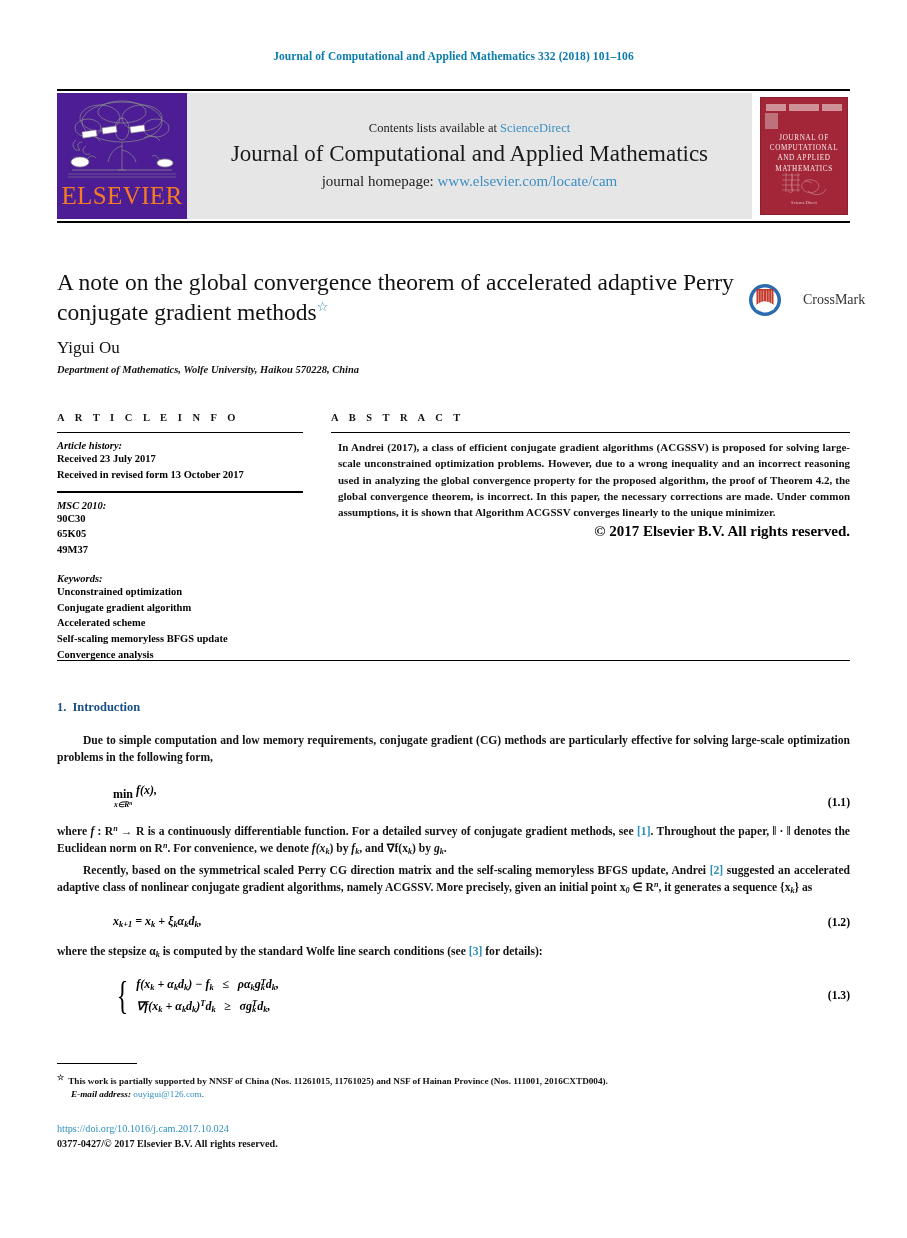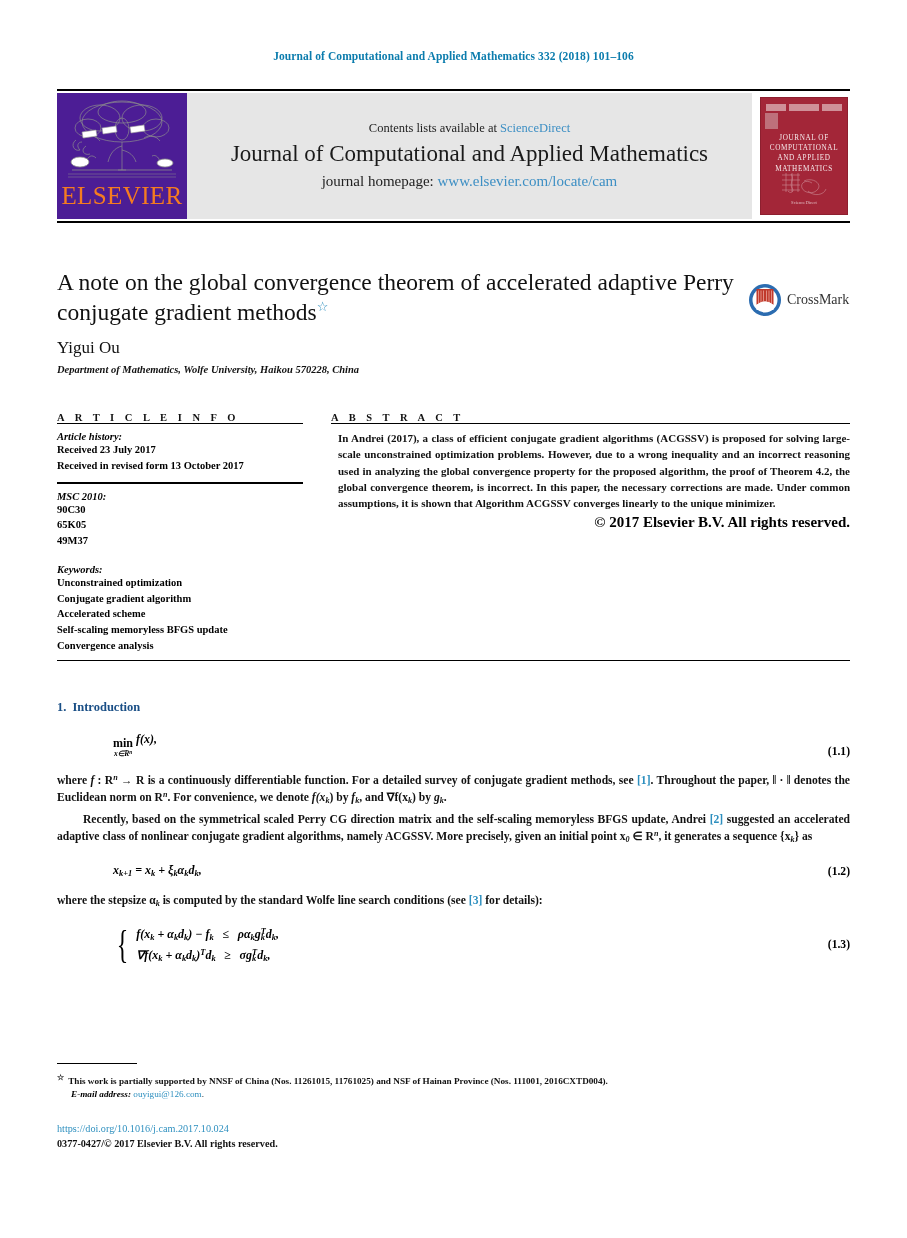--- a/index.html
+++ b/index.html
@@ -128,34 +128,35 @@
     font-size: 10.5px;
     font-style: italic;
     font-weight: bold;
     margin-top: 6px;
     color: #111;
   }
   .crossmark {
     position: absolute;
     top: 278px; left: 748px;
     width: 100px; height: 44px;
-    display:flex; align-items:center; gap:5px;
+    display:flex; align-items:center; gap:21px;
   }
   .cm-badge { width:34px; height:34px; flex:0 0 34px; }
   .cm-word { font-family:"Liberation Serif", serif; font-size:14px; color:#333; }
 
   
   .info-abs { position:absolute; top: 412px; left: 57px; width: 793px; display:flex; gap: 28px; }
   .col-info { flex: 0 0 246px; }
   .col-abs  { flex: 1 1 auto; }
   .sect-head {
     font-size: 10.5px;
     font-weight: bold;
     letter-spacing: 4px;
     color:#111;
+    margin-bottom: 9px;
   }
   .hr-thin { border-top:1px solid #000; margin: 0 0 7px 0; }
   .hr-mid  { border-top:2px solid #000; margin: 8px 0 7px 0; }
   .info-lbl { font-style: italic; font-weight: bold; font-size: 10.5px; }
   .info-line { font-size: 10.5px; font-weight: bold; line-height: 1.5; }
   .info-group { margin-bottom: 2px; }
   .kw-gap { height: 13px; }
 
   .abs-rule { border-top: 1px solid #000; margin-bottom: 6px; }
   .abs-body {
@@ -389,20 +390,21 @@
   </div>
 
   <div class="body-rule"></div>
 
   <div class="body-wrap">
 
     <div class="h1">
       <span class="num">1.</span><span>Introduction</span>
     </div>
 
+    <p class="para indent">Due to simple computation and low memory requirements, conjugate gradient (CG) methods are particularly effective for solving large-scale optimization problems in the following form,</p>
 
     <div class="eqrow">
       <div class="eq-body">
         <span class="minstack">
           <span class="top">min</span>
           <span class="bot"><span>x∈R</span><sup class="s">n</sup></span>
         </span><i class="m">f(x),</i>
       </div>
       <div class="eq-num">(1.1)</div>
     </div>

